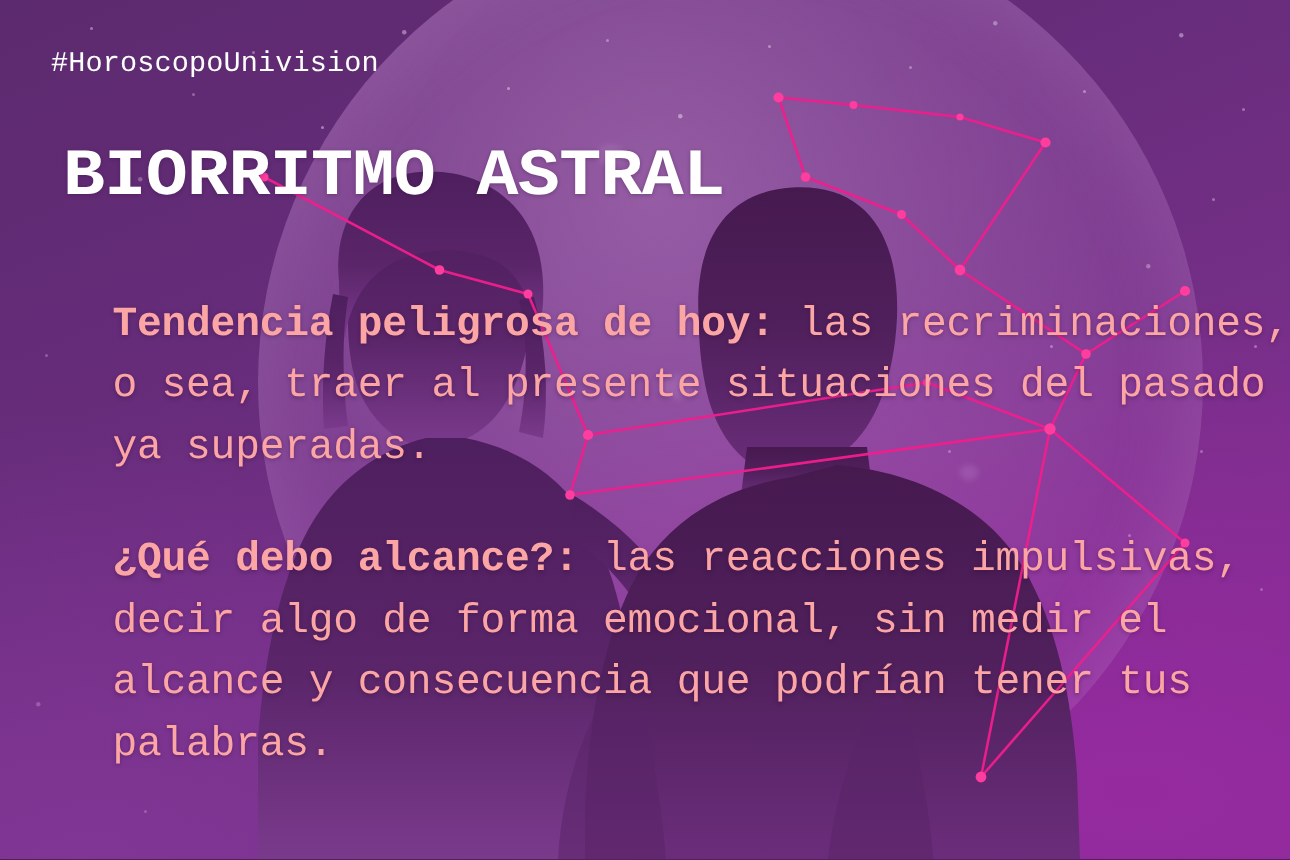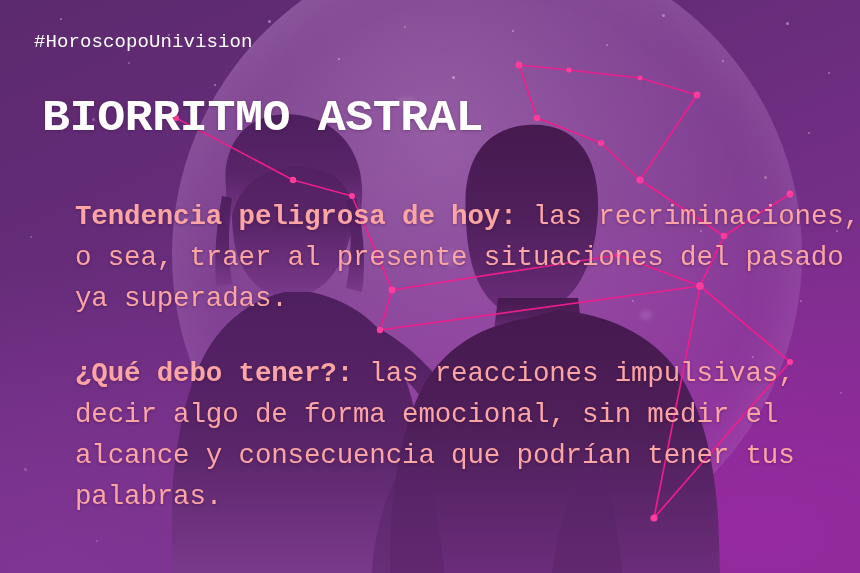--- a/index.html
+++ b/index.html
@@ -269,16 +269,16 @@
     </g>
   </svg>
 
   <div id="hashtag">#HoroscopoUnivision</div>
 
   <div id="title">BIORRITMO ASTRAL</div>
 
   <div id="body-text">
     <p><b>Tendencia peligrosa de hoy:</b><span> las recriminaciones, o sea, traer al presente situaciones del pasado ya superadas.</span></p>
     <div class="gap"></div>
-    <p><b>¿Qué debo tener?:</b><span> las reacciones impulsivas, decir algo de forma emocional, sin medir el alcance y consecuencia que podrían tener tus palabras.</span></p>
+    <p><b>¿Qué debo alcance?:</b><span> las reacciones impulsivas, decir algo de forma emocional, sin medir el alcance y consecuencia que podrían tener tus palabras.</span></p>
   </div>
 
 </div>
 
 </body></html>

